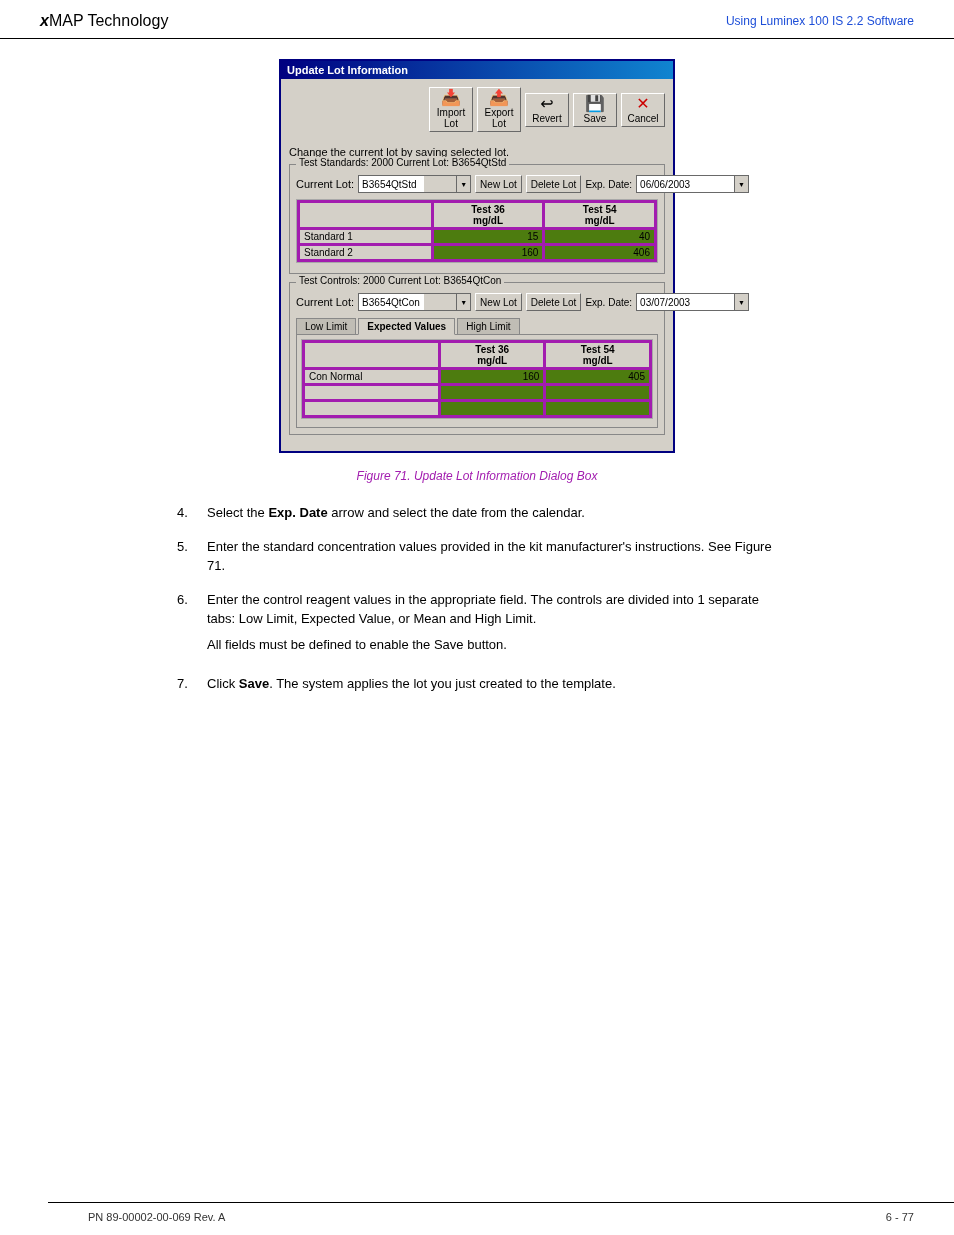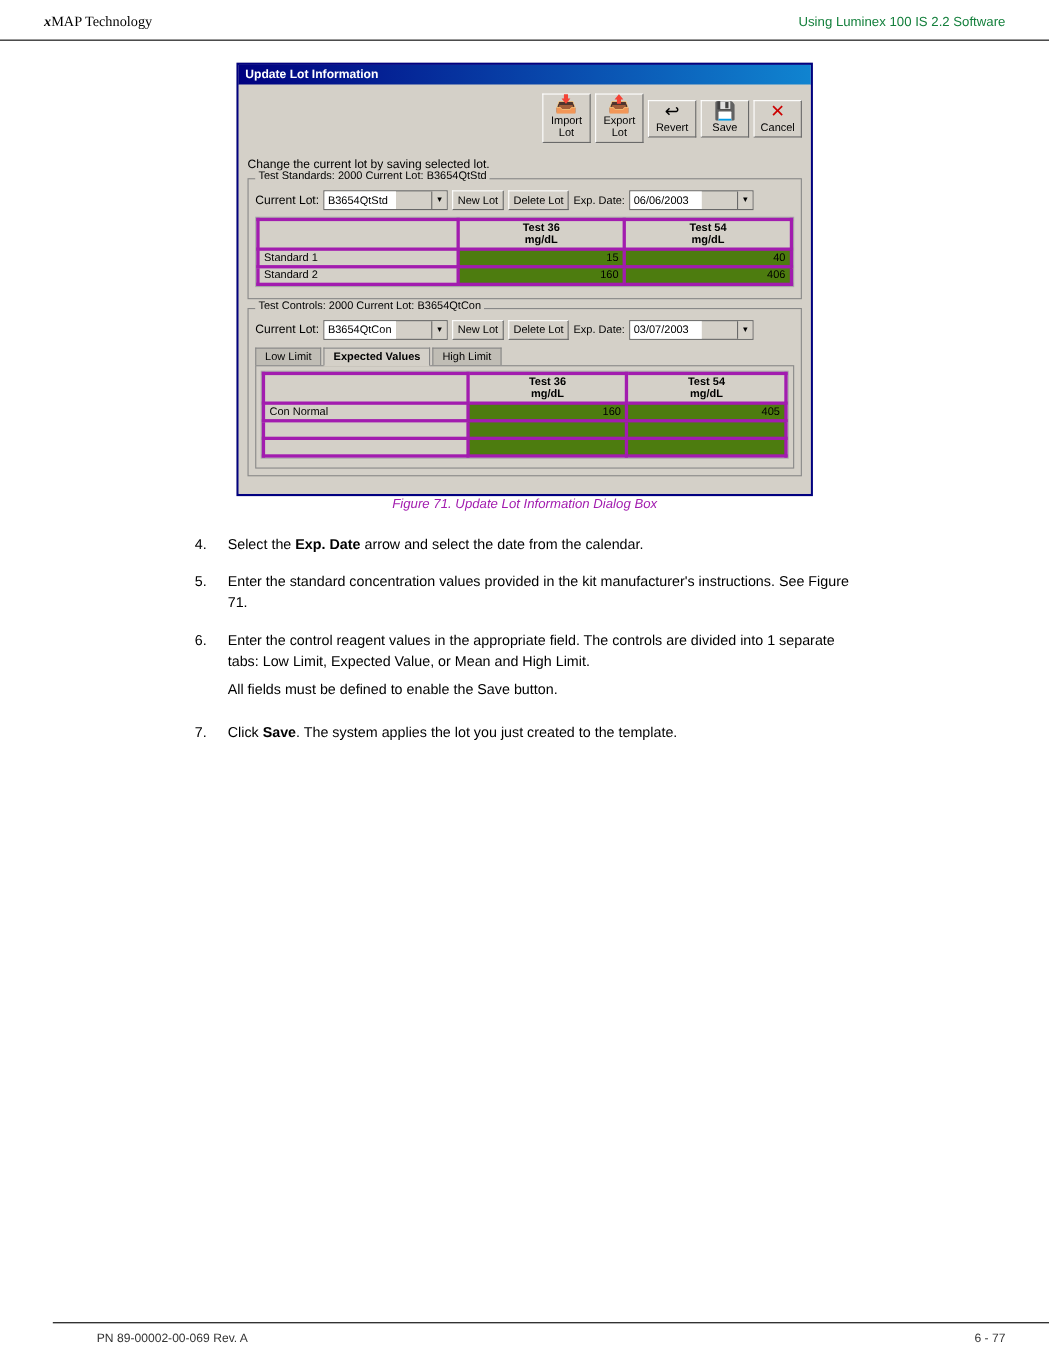--- a/index.html
+++ b/index.html
@@ -23,31 +23,30 @@
 
     
     .page-header {
       display: flex;
       justify-content: space-between;
       align-items: center;
       padding: 12px 40px 8px 40px;
       border-bottom: 1px solid #000;
     }
     .header-left {
-      font-size: 13px;
+      font-size: 16px;
       font-weight: normal;
-      font-family: Liberation Serif, serif;
     }
     .header-left em {
       font-style: italic;
       font-weight: bold;
     }
     .header-right {
       font-size: 12px;
-      color: #15803d;
+      color: #1d4ed8;
     }
 
     
     .page-footer {
       display: flex;
       justify-content: space-between;
       align-items: center;
       padding: 8px 40px 12px 40px;
       border-top: 1px solid #000;
       margin-top: auto;
@@ -62,21 +61,22 @@
     .page-content {
       flex: 1;
       padding: 20px 40px;
       display: flex;
       flex-direction: column;
       align-items: center;
     }
 
     
     .dialog-wrapper {
-      width: 524px;
+      width: 396px;
+      margin-bottom: 16px;
     }
 
     .dialog {
       border: 2px solid #000080;
       background: #d4d0c8;
       font-size: 11px;
     }
 
     .dialog-titlebar {
       background: linear-gradient(to right, #000080, #1084d0);

